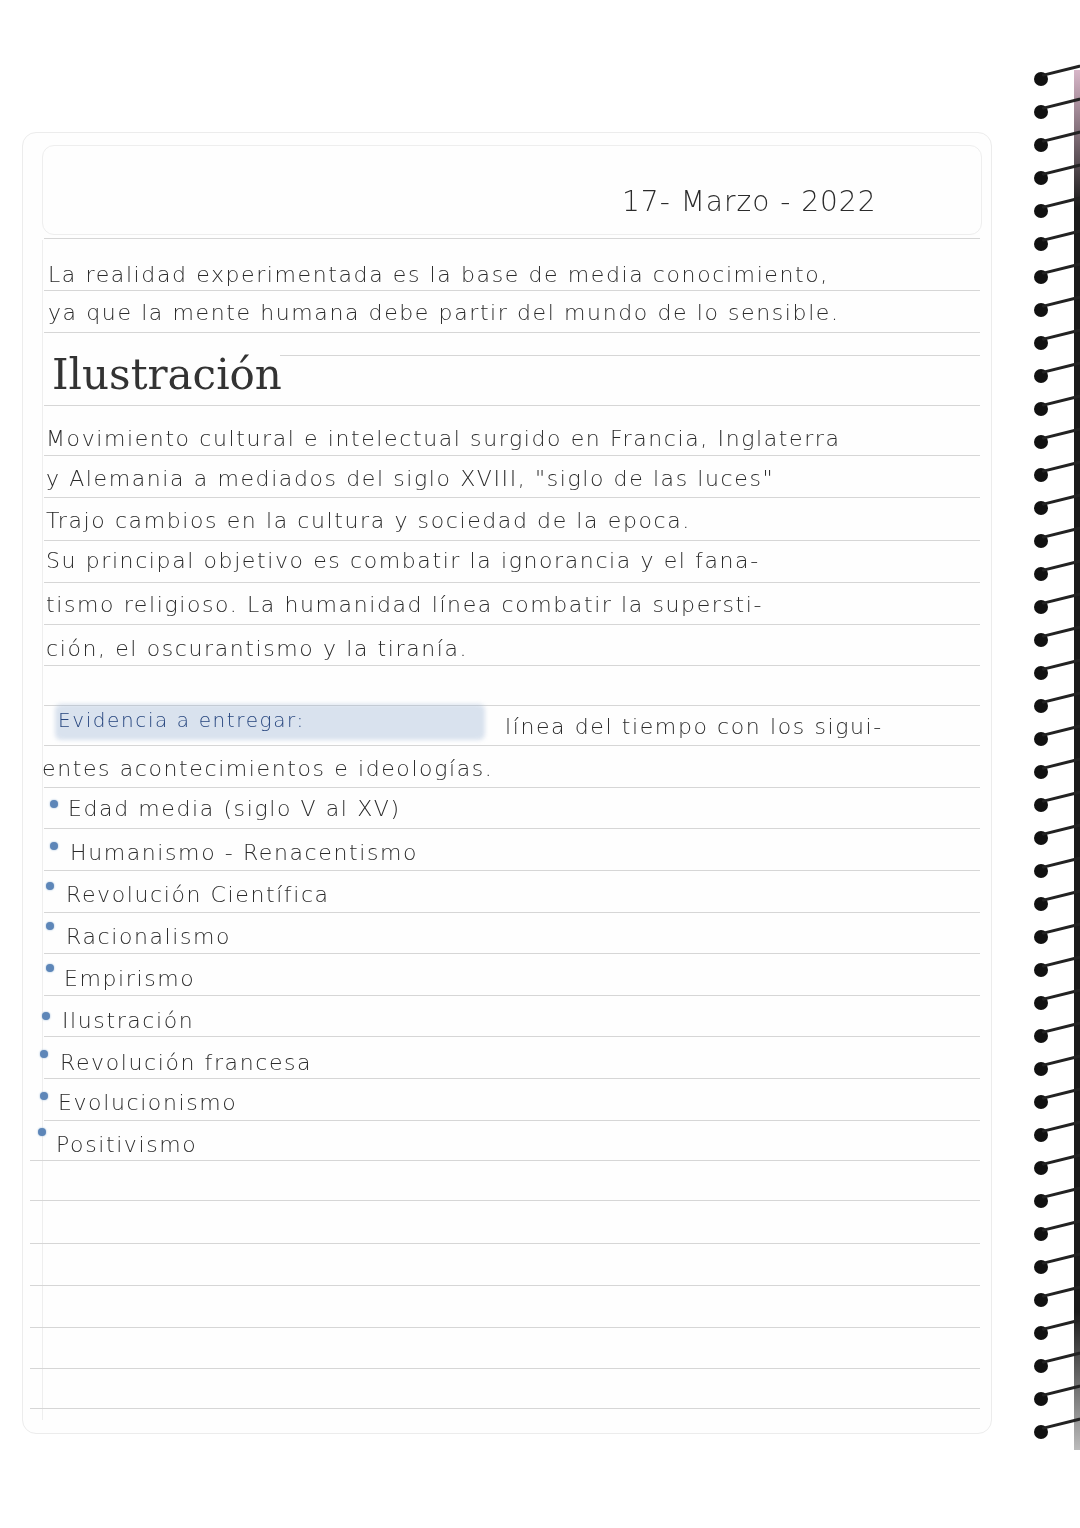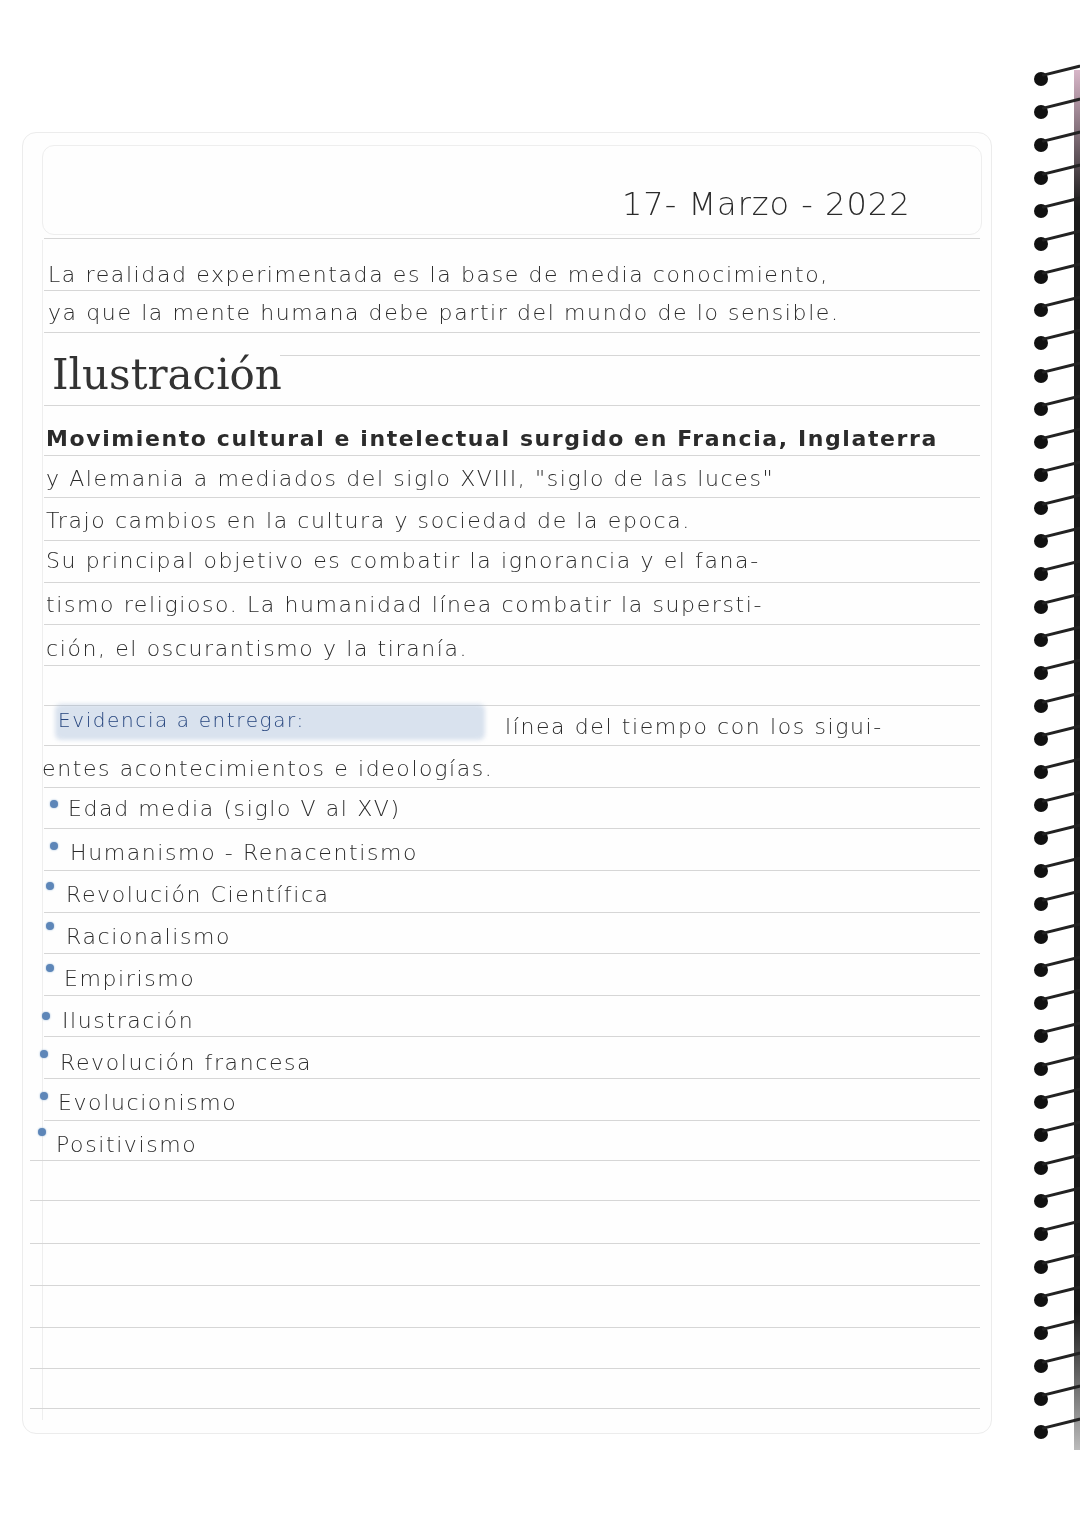--- a/index.html
+++ b/index.html
@@ -21,21 +21,21 @@
       position: absolute; height: 1px; background: #d6d6d6;
     }
     .margin-line {
       position: absolute; left: 42px; top: 240px; width: 1px; height: 1180px; background: #eeeeee;
     }
     .hw {
       position: absolute; color: #2b2b2b; white-space: nowrap;
       font-family: "DejaVu Sans", sans-serif; font-weight: 300;
       letter-spacing: 1.6px; font-size: 22px;
     }
-    .date { font-size: 32px; letter-spacing: 1px; text-align: right; }
+    .date { font-size: 28px; letter-spacing: 1px; text-align: right; }
     .title {
       font-family: "DejaVu Serif", serif; font-size: 42px; letter-spacing: 0px; color: #333;
     }
     .highlight-word { color: #26457e; font-size: 20px; }
     .highlight-bg {
       position: absolute; left: 55px; top: 704px; width: 430px; height: 36px;
       background: rgba(150, 175, 210, 0.35); border-radius: 6px; filter: blur(2px);
     }
     .bullet {
       position: absolute; width: 8px; height: 8px; border-radius: 50%;
@@ -97,21 +97,21 @@
 <div class="rule" style="left:30px;top:1368px;width:950px;"></div>
 <div class="rule" style="left:30px;top:1408px;width:950px;"></div>
 
 <div class="hw date" style="left:622px;top:185px;">17- Marzo - 2022</div>
 
 <div class="hw" style="left:48px;top:262px;">La realidad experimentada es la base de media conocimiento,</div>
 <div class="hw" style="left:48px;top:300px;">ya que la mente humana debe partir del mundo de lo sensible.</div>
 
 <div class="hw title" style="left:52px;top:350px;">Ilustración</div>
 
-<div class="hw" style="left:46px;top:426px;font-weight:bold;">Movimiento cultural e intelectual surgido en Francia, Inglaterra</div>
+<div class="hw" style="left:46px;top:426px;">Movimiento cultural e intelectual surgido en Francia, Inglaterra</div>
 <div class="hw" style="left:46px;top:466px;">y Alemania a mediados del siglo XVIII, "siglo de las luces"</div>
 <div class="hw" style="left:46px;top:508px;">Trajo cambios en la cultura y sociedad de la epoca.</div>
 <div class="hw" style="left:46px;top:548px;">Su principal objetivo es combatir la ignorancia y el fana-</div>
 <div class="hw" style="left:46px;top:592px;">tismo religioso. La humanidad línea combatir la supersti-</div>
 <div class="hw" style="left:46px;top:636px;">ción, el oscurantismo y la tiranía.</div>
 
 <div class="highlight-bg"></div>
 <div class="hw highlight-word" style="left:58px;top:708px;">Evidencia a entregar:</div>
 <div class="hw" style="left:505px;top:714px;">línea del tiempo con los sigui-</div>
 <div class="hw" style="left:42px;top:756px;">entes acontecimientos e ideologías.</div>

